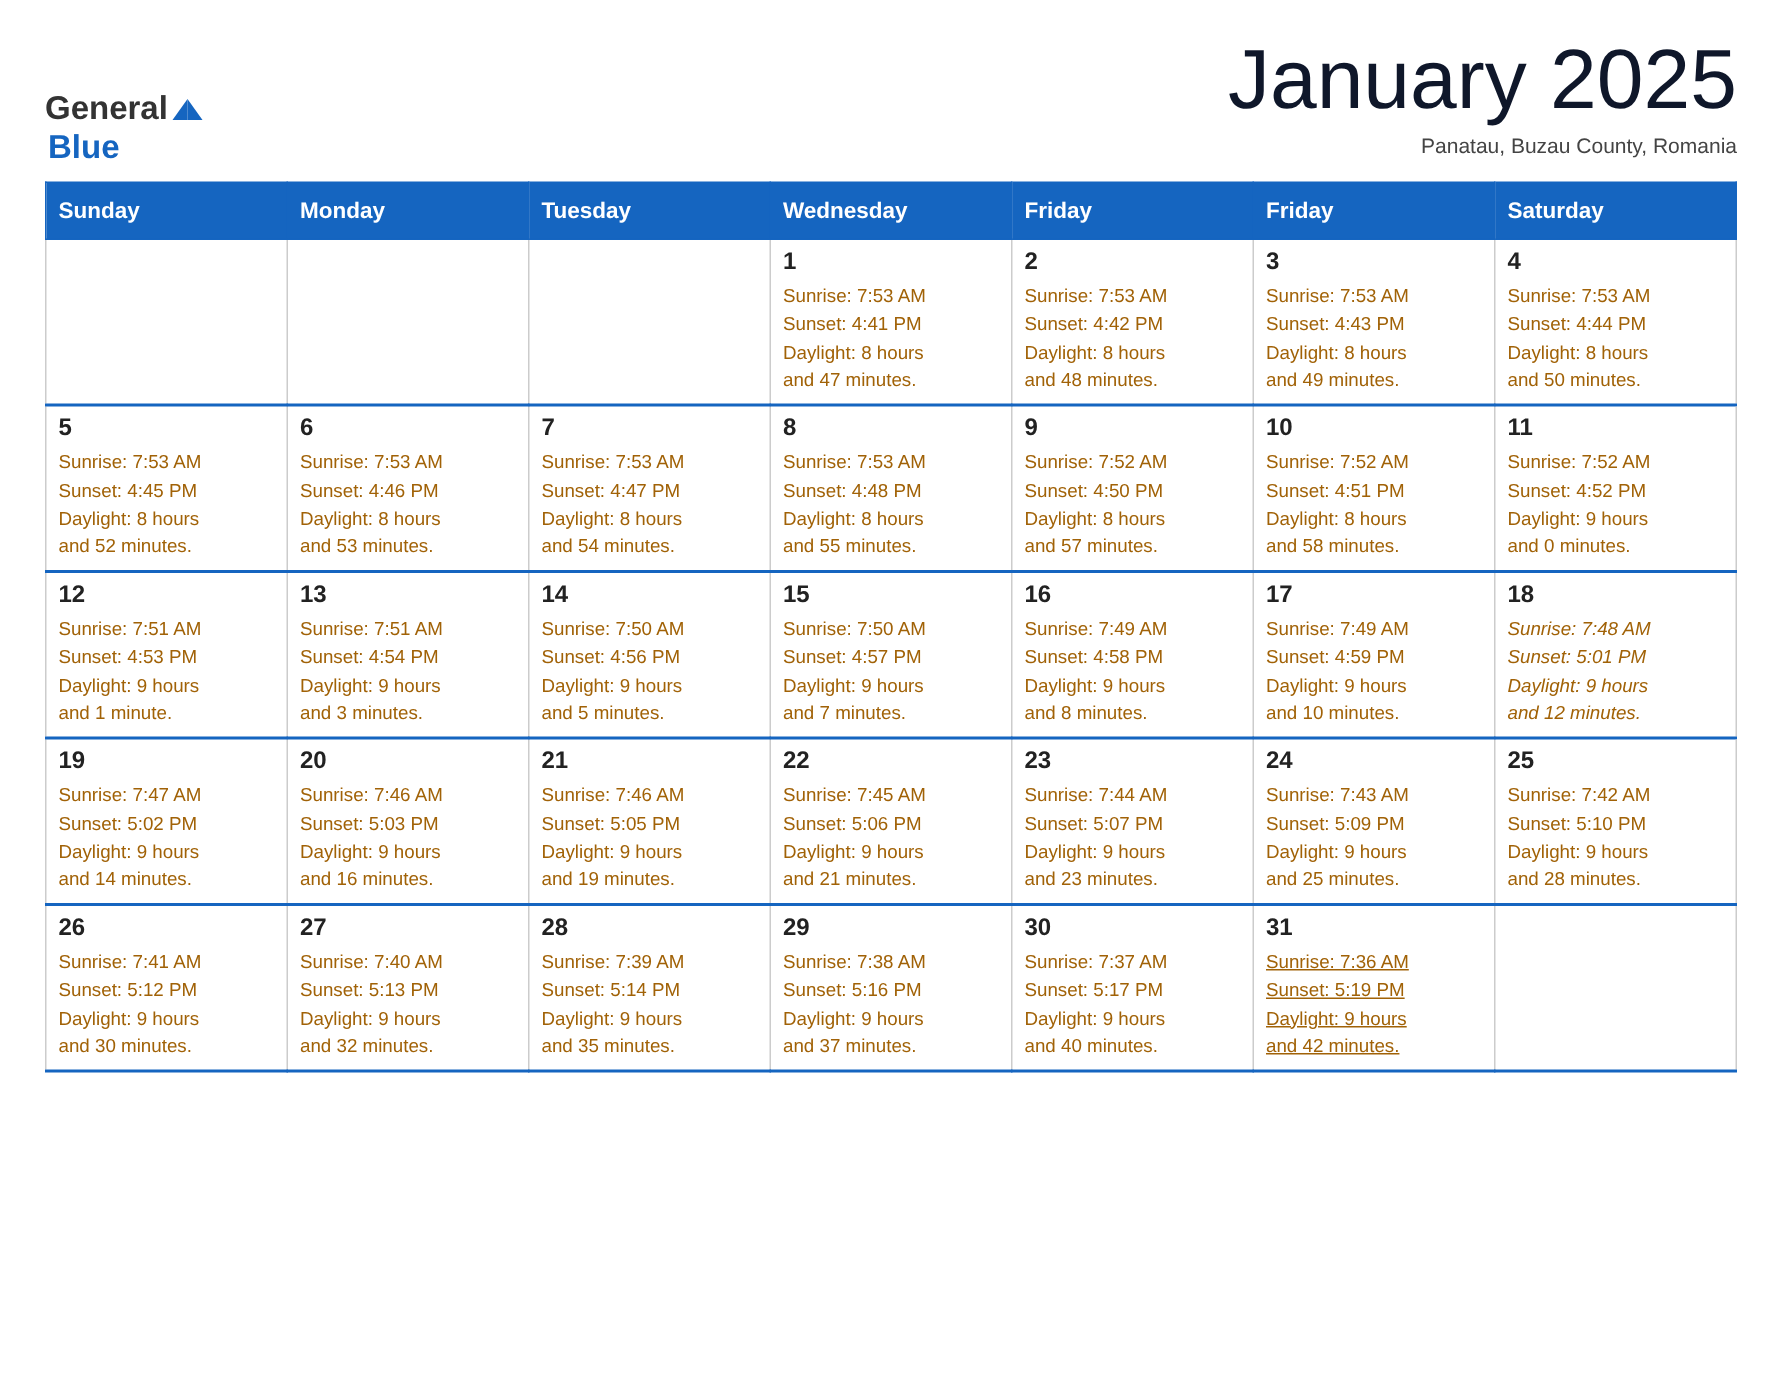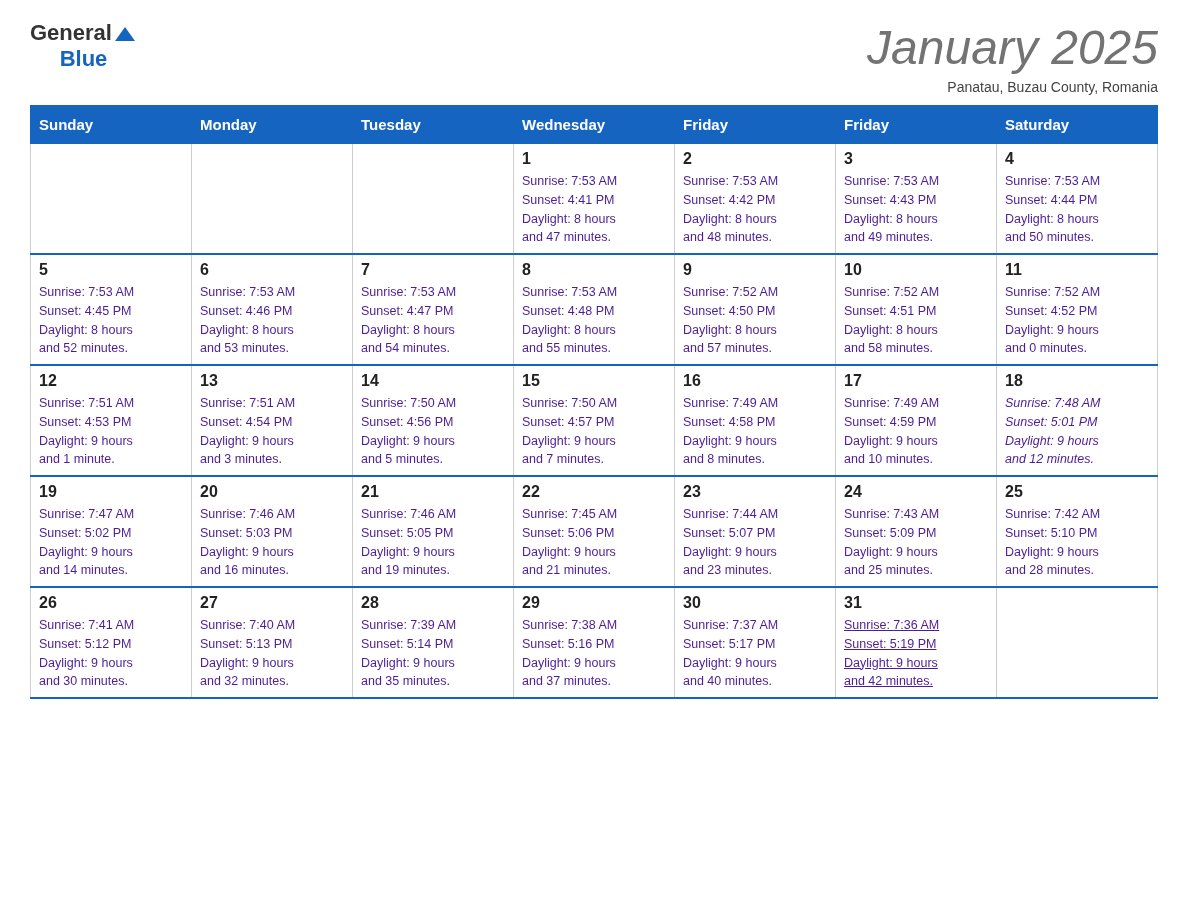--- a/index.html
+++ b/index.html
@@ -28,24 +28,23 @@
     }
     .logo-text-blue {
       font-size: 22px;
       font-weight: bold;
       color: #1565c0;
     }
     .title-section {
       text-align: right;
     }
     .month-title {
-      font-size: 48px;
+      font-size: 56px;
       font-weight: normal;
-      color: #737373;
-      font-style: italic;
+      color: #0f172a;
     }
     .location-subtitle {
       font-size: 14px;
       color: #444;
       margin-top: 4px;
     }
     table {
       width: 100%;
       border-collapse: collapse;
       margin-top: 10px;
@@ -72,33 +71,33 @@
       border-bottom: 2px solid #1565c0;
     }
     .day-number {
       font-size: 16px;
       font-weight: bold;
       margin-bottom: 4px;
       color: #222;
     }
     .day-info {
       font-size: 12.5px;
-      color: #4c1d95;
+      color: #a16207;
       line-height: 1.5;
     }
     .empty-cell {
       background: #fff;
     }
   </style>
 </head>
 <body>
 
 <div class="header">
   <div class="logo">
-    <div style="display:flex; flex-direction:column; align-items:center;">
+    <div style="display:flex; flex-direction:column; align-items:flex-start;margin-top:39px;">
       <div style="display:flex; align-items:center;">
         <span class="logo-text-general">General</span>
         <span style="display:inline-block; width:0; height:0; border-left:10px solid transparent; border-right:0px solid transparent; border-bottom:14px solid #1565c0; margin-left:3px; margin-top:2px;"></span>
         <span style="display:inline-block; width:0; height:0; border-left:0px solid transparent; border-right:10px solid transparent; border-bottom:14px solid #1565c0; margin-top:2px;"></span>
       </div>
       <span class="logo-text-blue" style="margin-left:2px;">Blue</span>
     </div>
   </div>
   <div class="title-section">
     <div class="month-title">January 2025</div>

